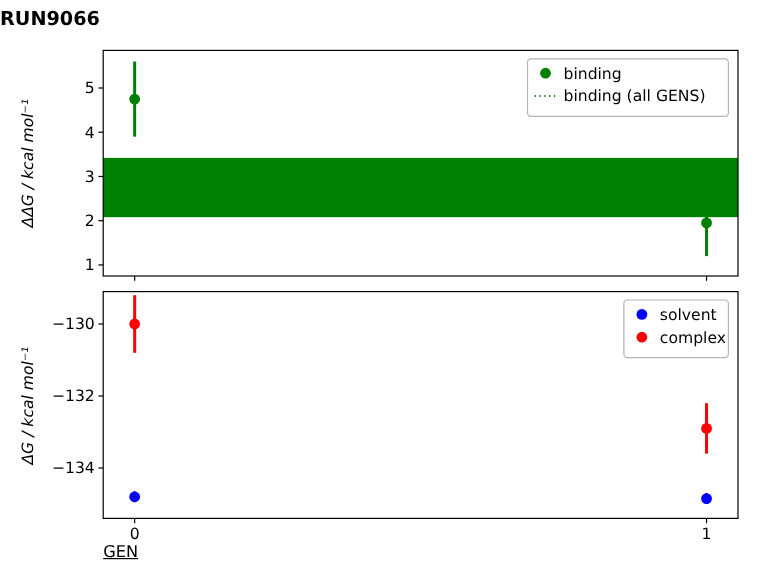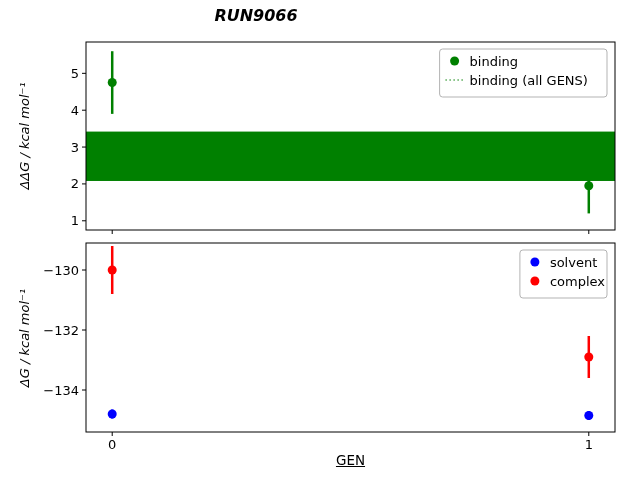--- a/index.html
+++ b/index.html
@@ -7,33 +7,33 @@
     position:relative;
     width:640px;height:480px;
     background:#ffffff;
     font-family:"DejaVu Sans", sans-serif;
     color:#000;
     overflow:hidden;
   }
   #plot-svg{position:absolute;left:0;top:0;}
   .fig-title{
     position:absolute;left:0;top:6px;width:512px;
-    text-align:center;font-size:16px;font-weight:bold;font-style:italic;
+    text-align:left;font-size:16px;font-weight:bold;
   }
   .ylabel{
     position:absolute;
     transform:translate(-50%,-50%) rotate(-90deg);
     white-space:nowrap;
     font-size:13px;font-style:italic;
   }
   .ylabel-top{left:24px;top:136px;}
   .ylabel-bottom{left:24px;top:338px;}
   .xlabel{
     position:absolute;left:86px;top:452px;width:529px;
-    text-align:center;font-size:13.5px;text-decoration:underline;
+    text-align:left;font-size:13.5px;text-decoration:underline;
   }
 </style>
 </head>
 <body>
 
 <div id="figure">
   <svg id="plot-svg" width="640" height="480" viewBox="0 0 640 480">
       <rect x="86" y="131.57647058823528" width="529" height="49.39607843137256" fill="#008000"></rect>
       <line x1="112.21171171171171" x2="112.21171171171171" y1="113.88235294117646" y2="51.21568627450981" stroke="#008000" stroke-width="2.5"></line>
       <circle cx="112.21171171171171" cy="82.54901960784312" r="4.5" fill="#008000"></circle>

